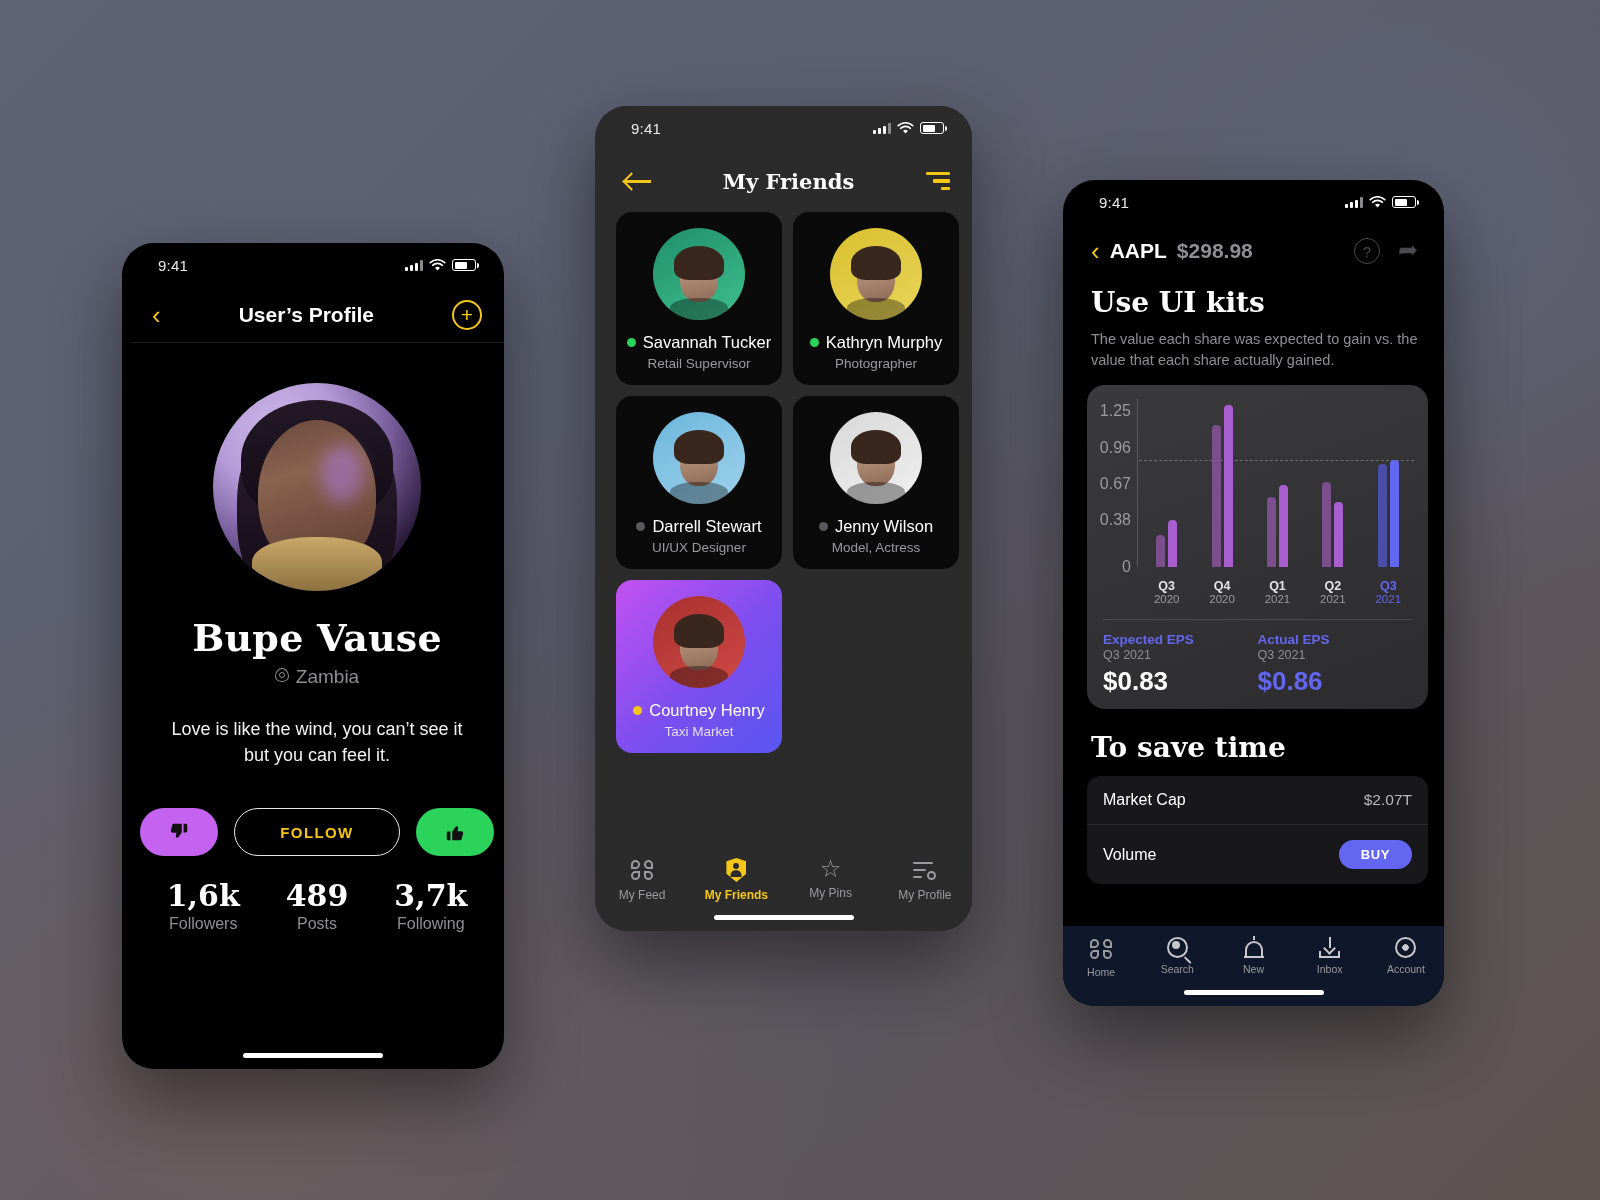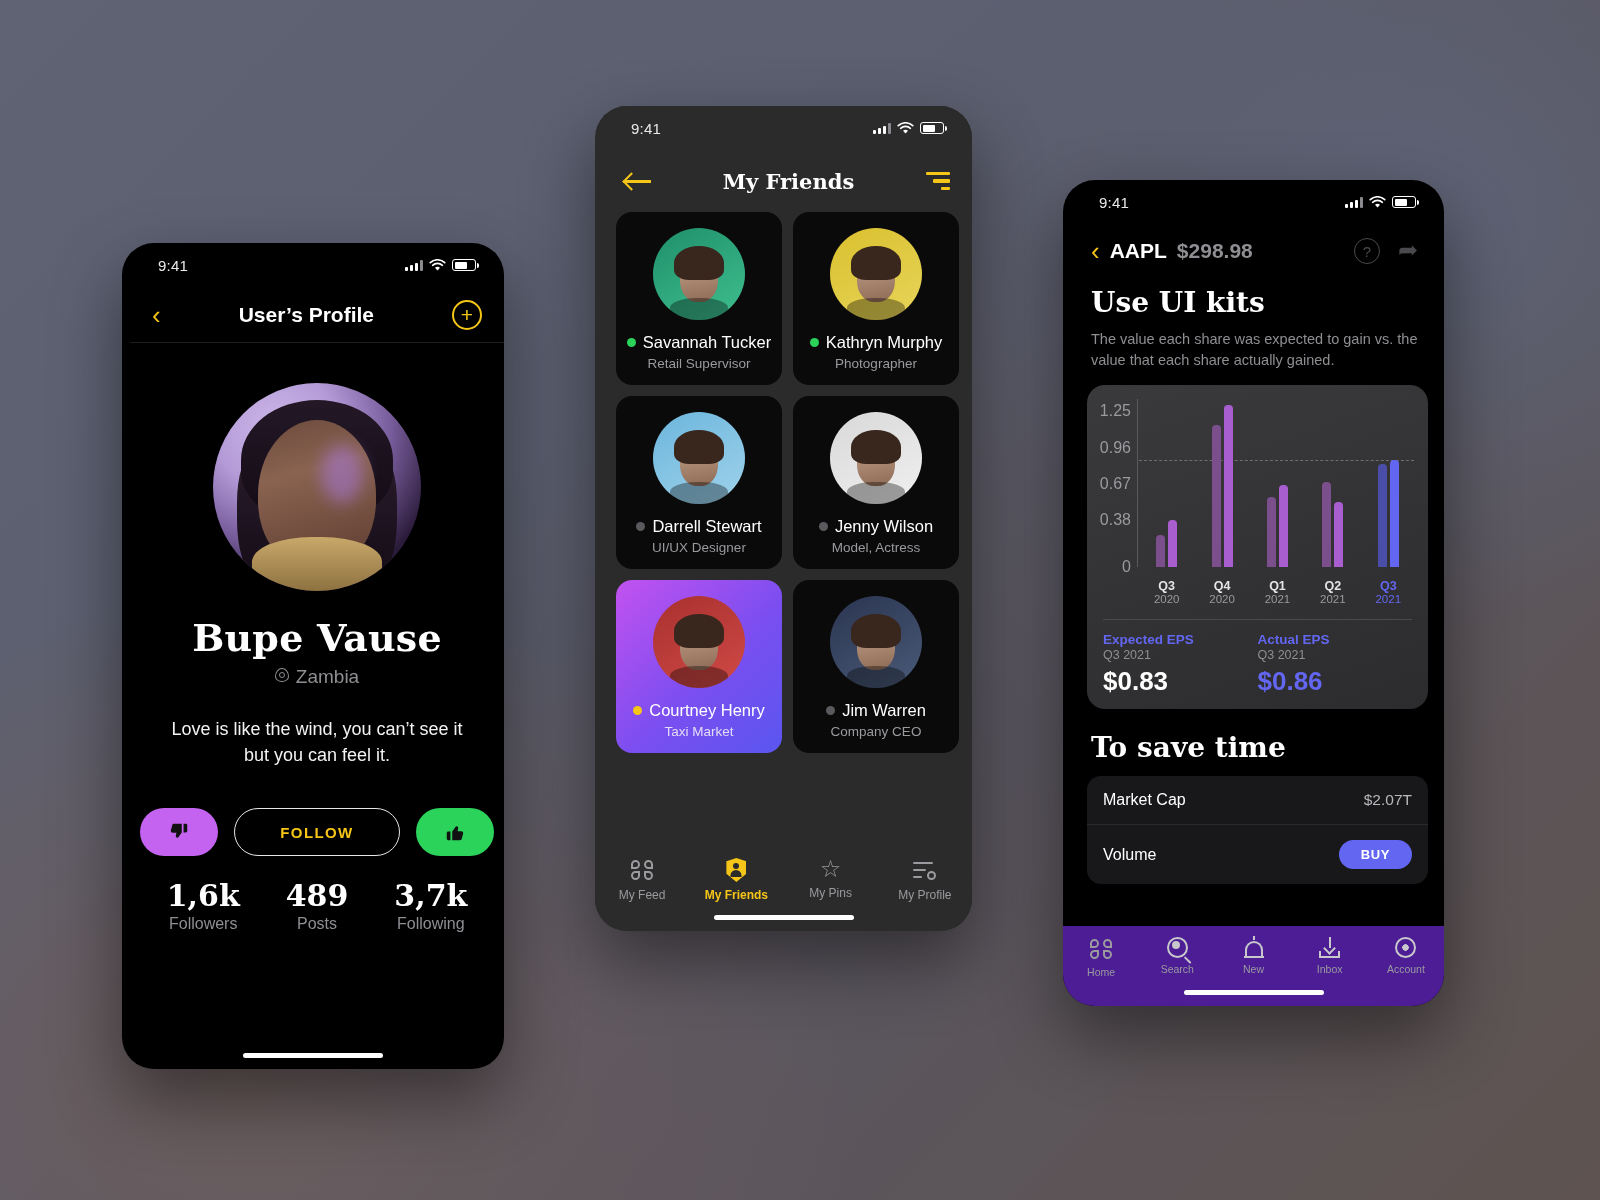--- a/index.html
+++ b/index.html
@@ -177,21 +177,21 @@
   .eps .v{ font-size:26px; font-weight:700; margin-top:4px; }
   .eps.exp .v{ color:#fff; }
   .eps.act .t, .eps.act .v{ color:#6366f1; }
   .list-card{ margin:12px 16px 0; background:#18181a; border-radius:14px; }
   .lrow{ display:flex; align-items:center; justify-content:space-between; padding:15px 16px;
          color:#fff; font-size:16px; }
   .lrow + .lrow{ border-top:1px solid #2a2a2c; }
   .lval{ color:#b8b8bd; font-size:15.5px; }
   .buy{ background:#6366f1; color:#fff; font-size:13px; font-weight:700; letter-spacing:.6px;
         padding:7px 22px; border-radius:16px; }
-  .tabbar3{ position:absolute; left:0; right:0; bottom:0; height:80px; background:#4c1d95;
+  .tabbar3{ position:absolute; left:0; right:0; bottom:0; height:80px; background:#0f172a;
             display:flex; align-items:flex-start; padding-top:11px; }
   .tab3{ flex:1; display:flex; flex-direction:column; align-items:center; gap:5px; }
   .tab3 .tl{ font-size:10.5px; color:#9a9a9f; }
   .ic-search{ width:21px; height:21px; border:2px solid #c7c7cc; border-radius:50%; position:relative; }
   .ic-search::before{ content:""; position:absolute; right:-6px; bottom:-5px; width:9px; height:2.4px;
                       background:#c7c7cc; transform:rotate(45deg); border-radius:2px; }
   .ic-search::after{ content:""; position:absolute; left:3px; top:2px; width:8px; height:8px;
                      border-radius:50%; background:#c7c7cc; }
   .ic-bell{ width:20px; height:21px; position:relative; }
   .ic-bell i{ position:absolute; left:1px; bottom:2px; width:18px; height:15px;
@@ -377,32 +377,20 @@
           <span style="position:absolute;left:50%;top:30%;transform:translateX(-50%);width:38px;height:46px;border-radius:50% 50% 45% 45%;background:linear-gradient(170deg,#c7a48c,#8d6a55)"></span>
           <span style="position:absolute;left:50%;top:20%;transform:translateX(-50%);width:50px;height:34px;border-radius:50% 50% 30% 30%;background:#39261d"></span>
           <span style="position:absolute;bottom:0;left:50%;transform:translateX(-50%);width:58px;height:22px;border-radius:45% 45% 0 0;background:rgba(0,0,0,.35)"></span>
         </div>
         <div class="fname">
           <span class="dot" style="background:#f5c518"></span>
           <span>Courtney Henry</span>
         </div>
         <div class="frole">Taxi Market</div>
       </div>
-      <div class="fcard">
-        <div class="fav" style="background:linear-gradient(150deg,#2a3550,#4a5a78)">
-          <span style="position:absolute;left:50%;top:30%;transform:translateX(-50%);width:38px;height:46px;border-radius:50% 50% 45% 45%;background:linear-gradient(170deg,#c7a48c,#8d6a55)"></span>
-          <span style="position:absolute;left:50%;top:20%;transform:translateX(-50%);width:50px;height:34px;border-radius:50% 50% 30% 30%;background:#39261d"></span>
-          <span style="position:absolute;bottom:0;left:50%;transform:translateX(-50%);width:58px;height:22px;border-radius:45% 45% 0 0;background:rgba(0,0,0,.35)"></span>
-        </div>
-        <div class="fname">
-          <span class="dot" style="background:#5a5a5e"></span>
-          <span>Jim Warren</span>
-        </div>
-        <div class="frole">Company CEO</div>
-      </div>
     </div>
 
   <div class="tabbar">
     <div class="tab">
       <span class="ic ic-grid">
           <i></i>
           <i></i>
           <i></i>
           <i></i>
         </span>

